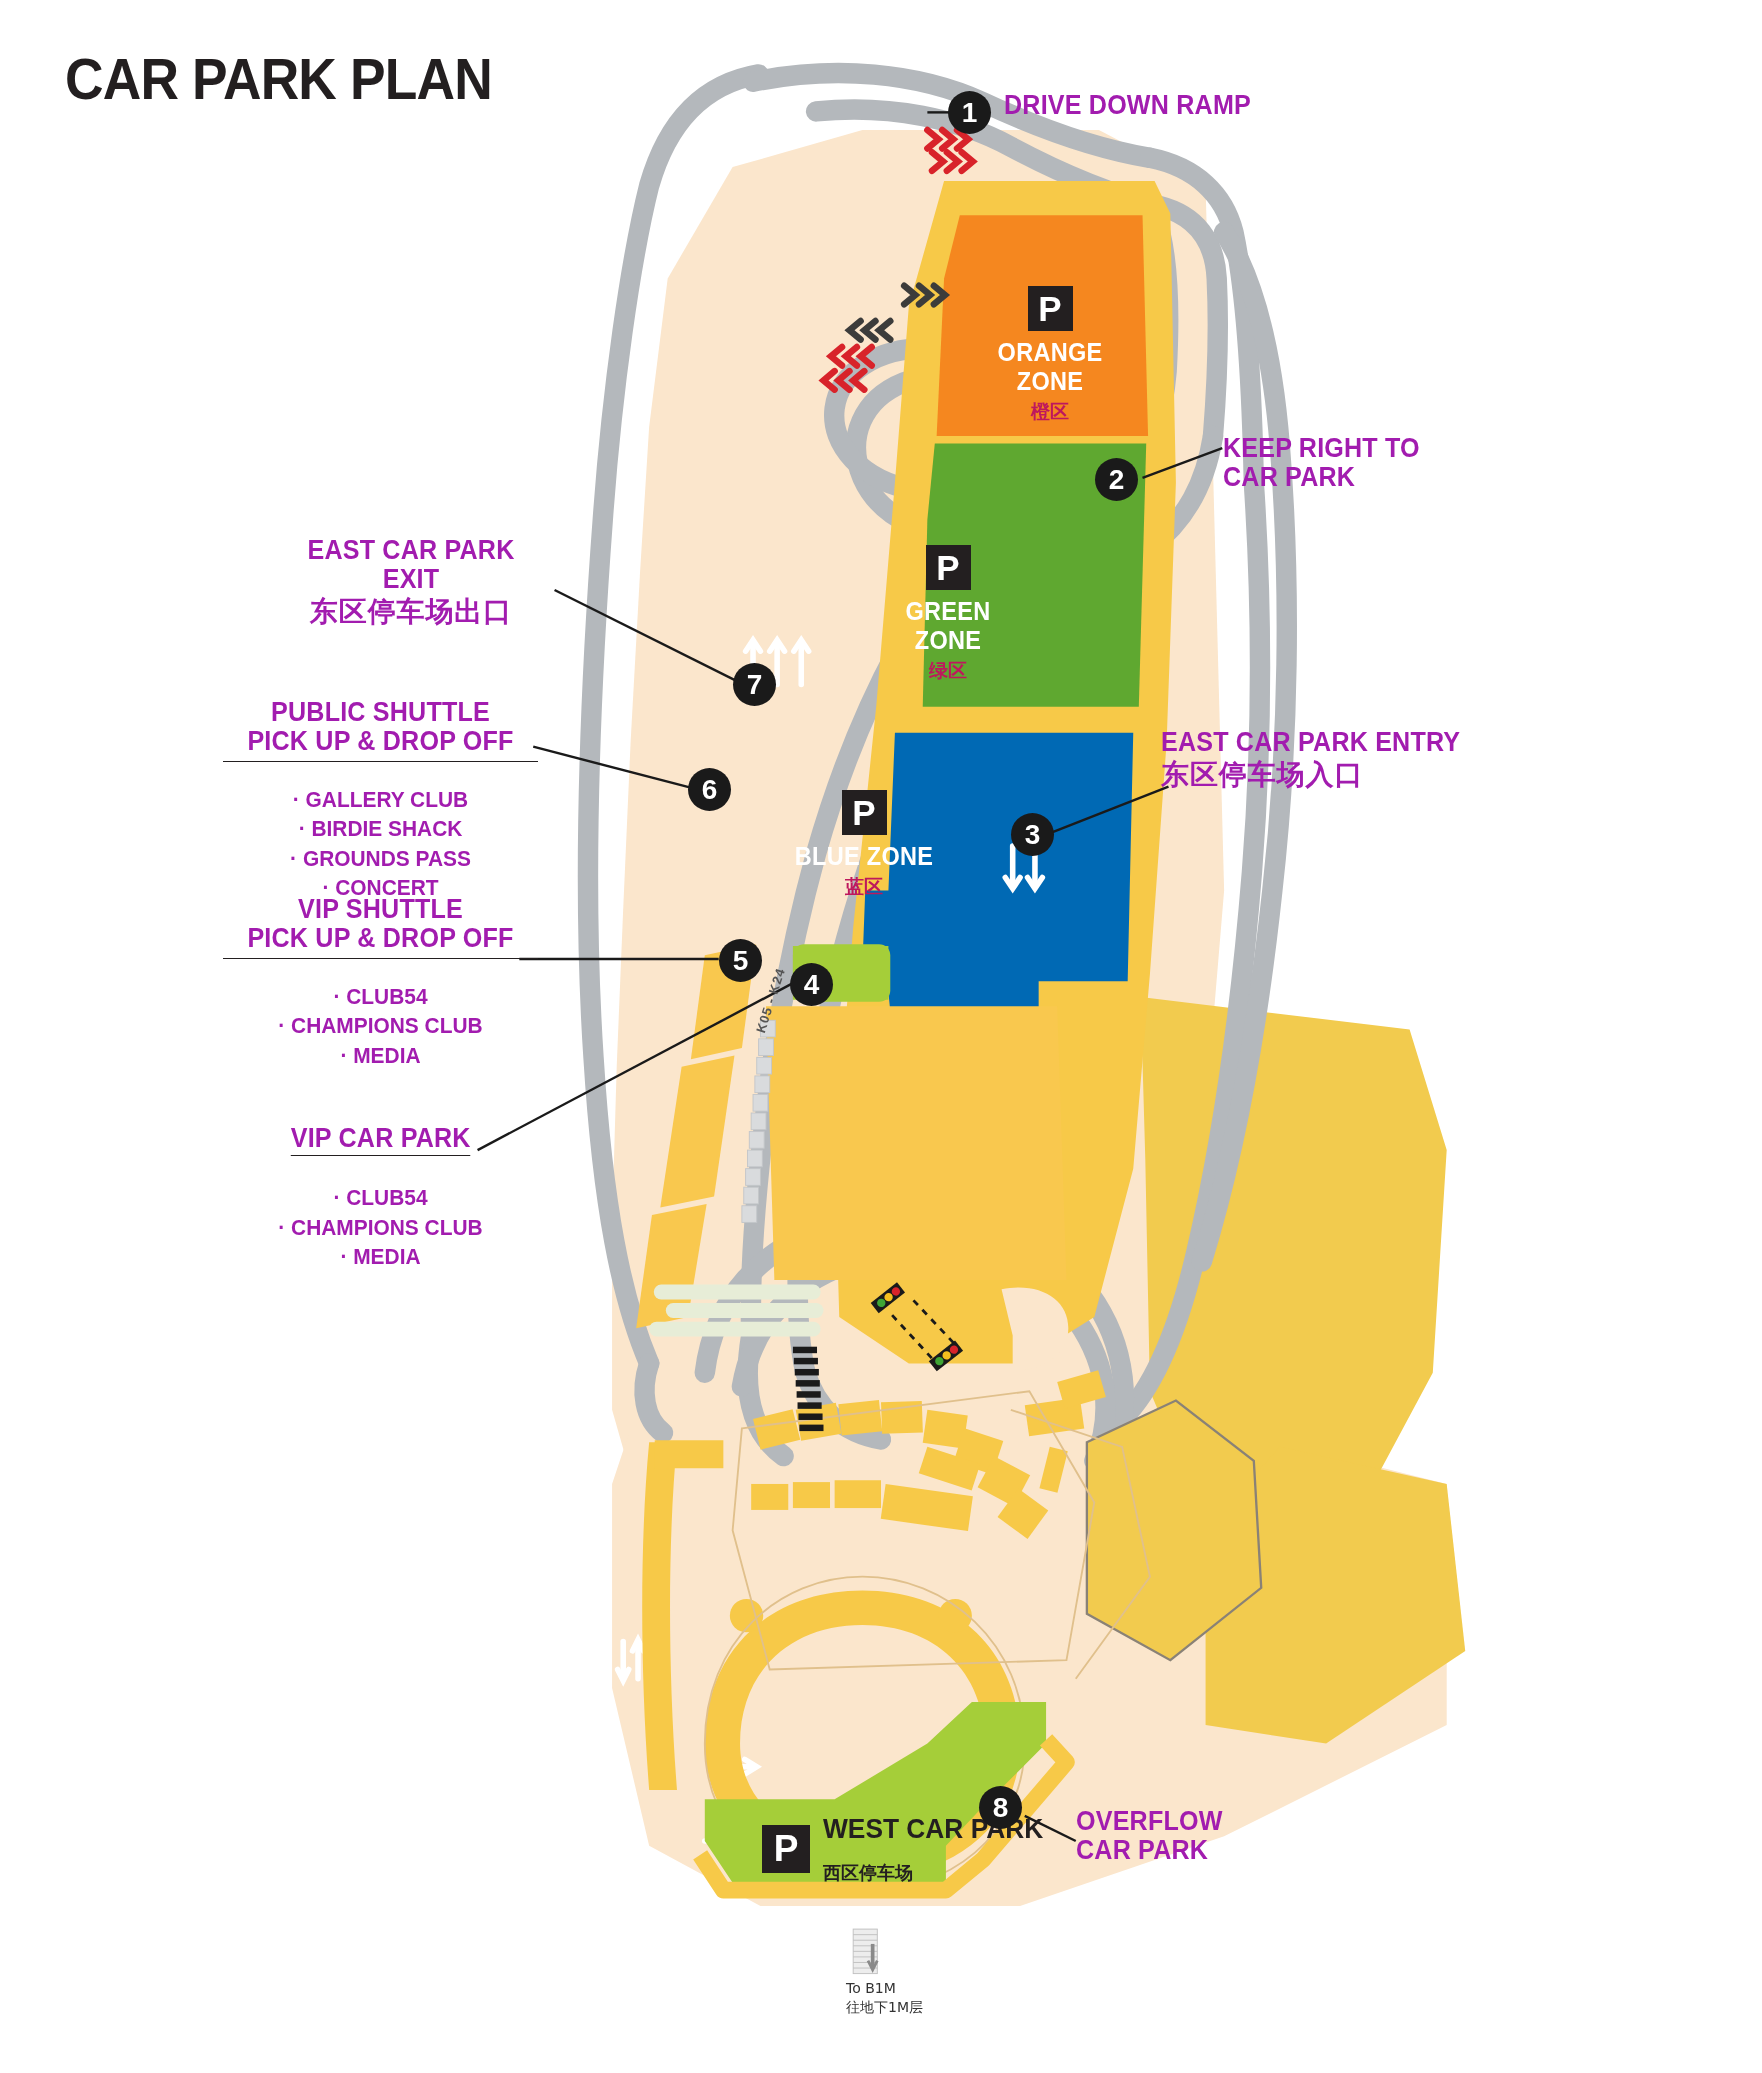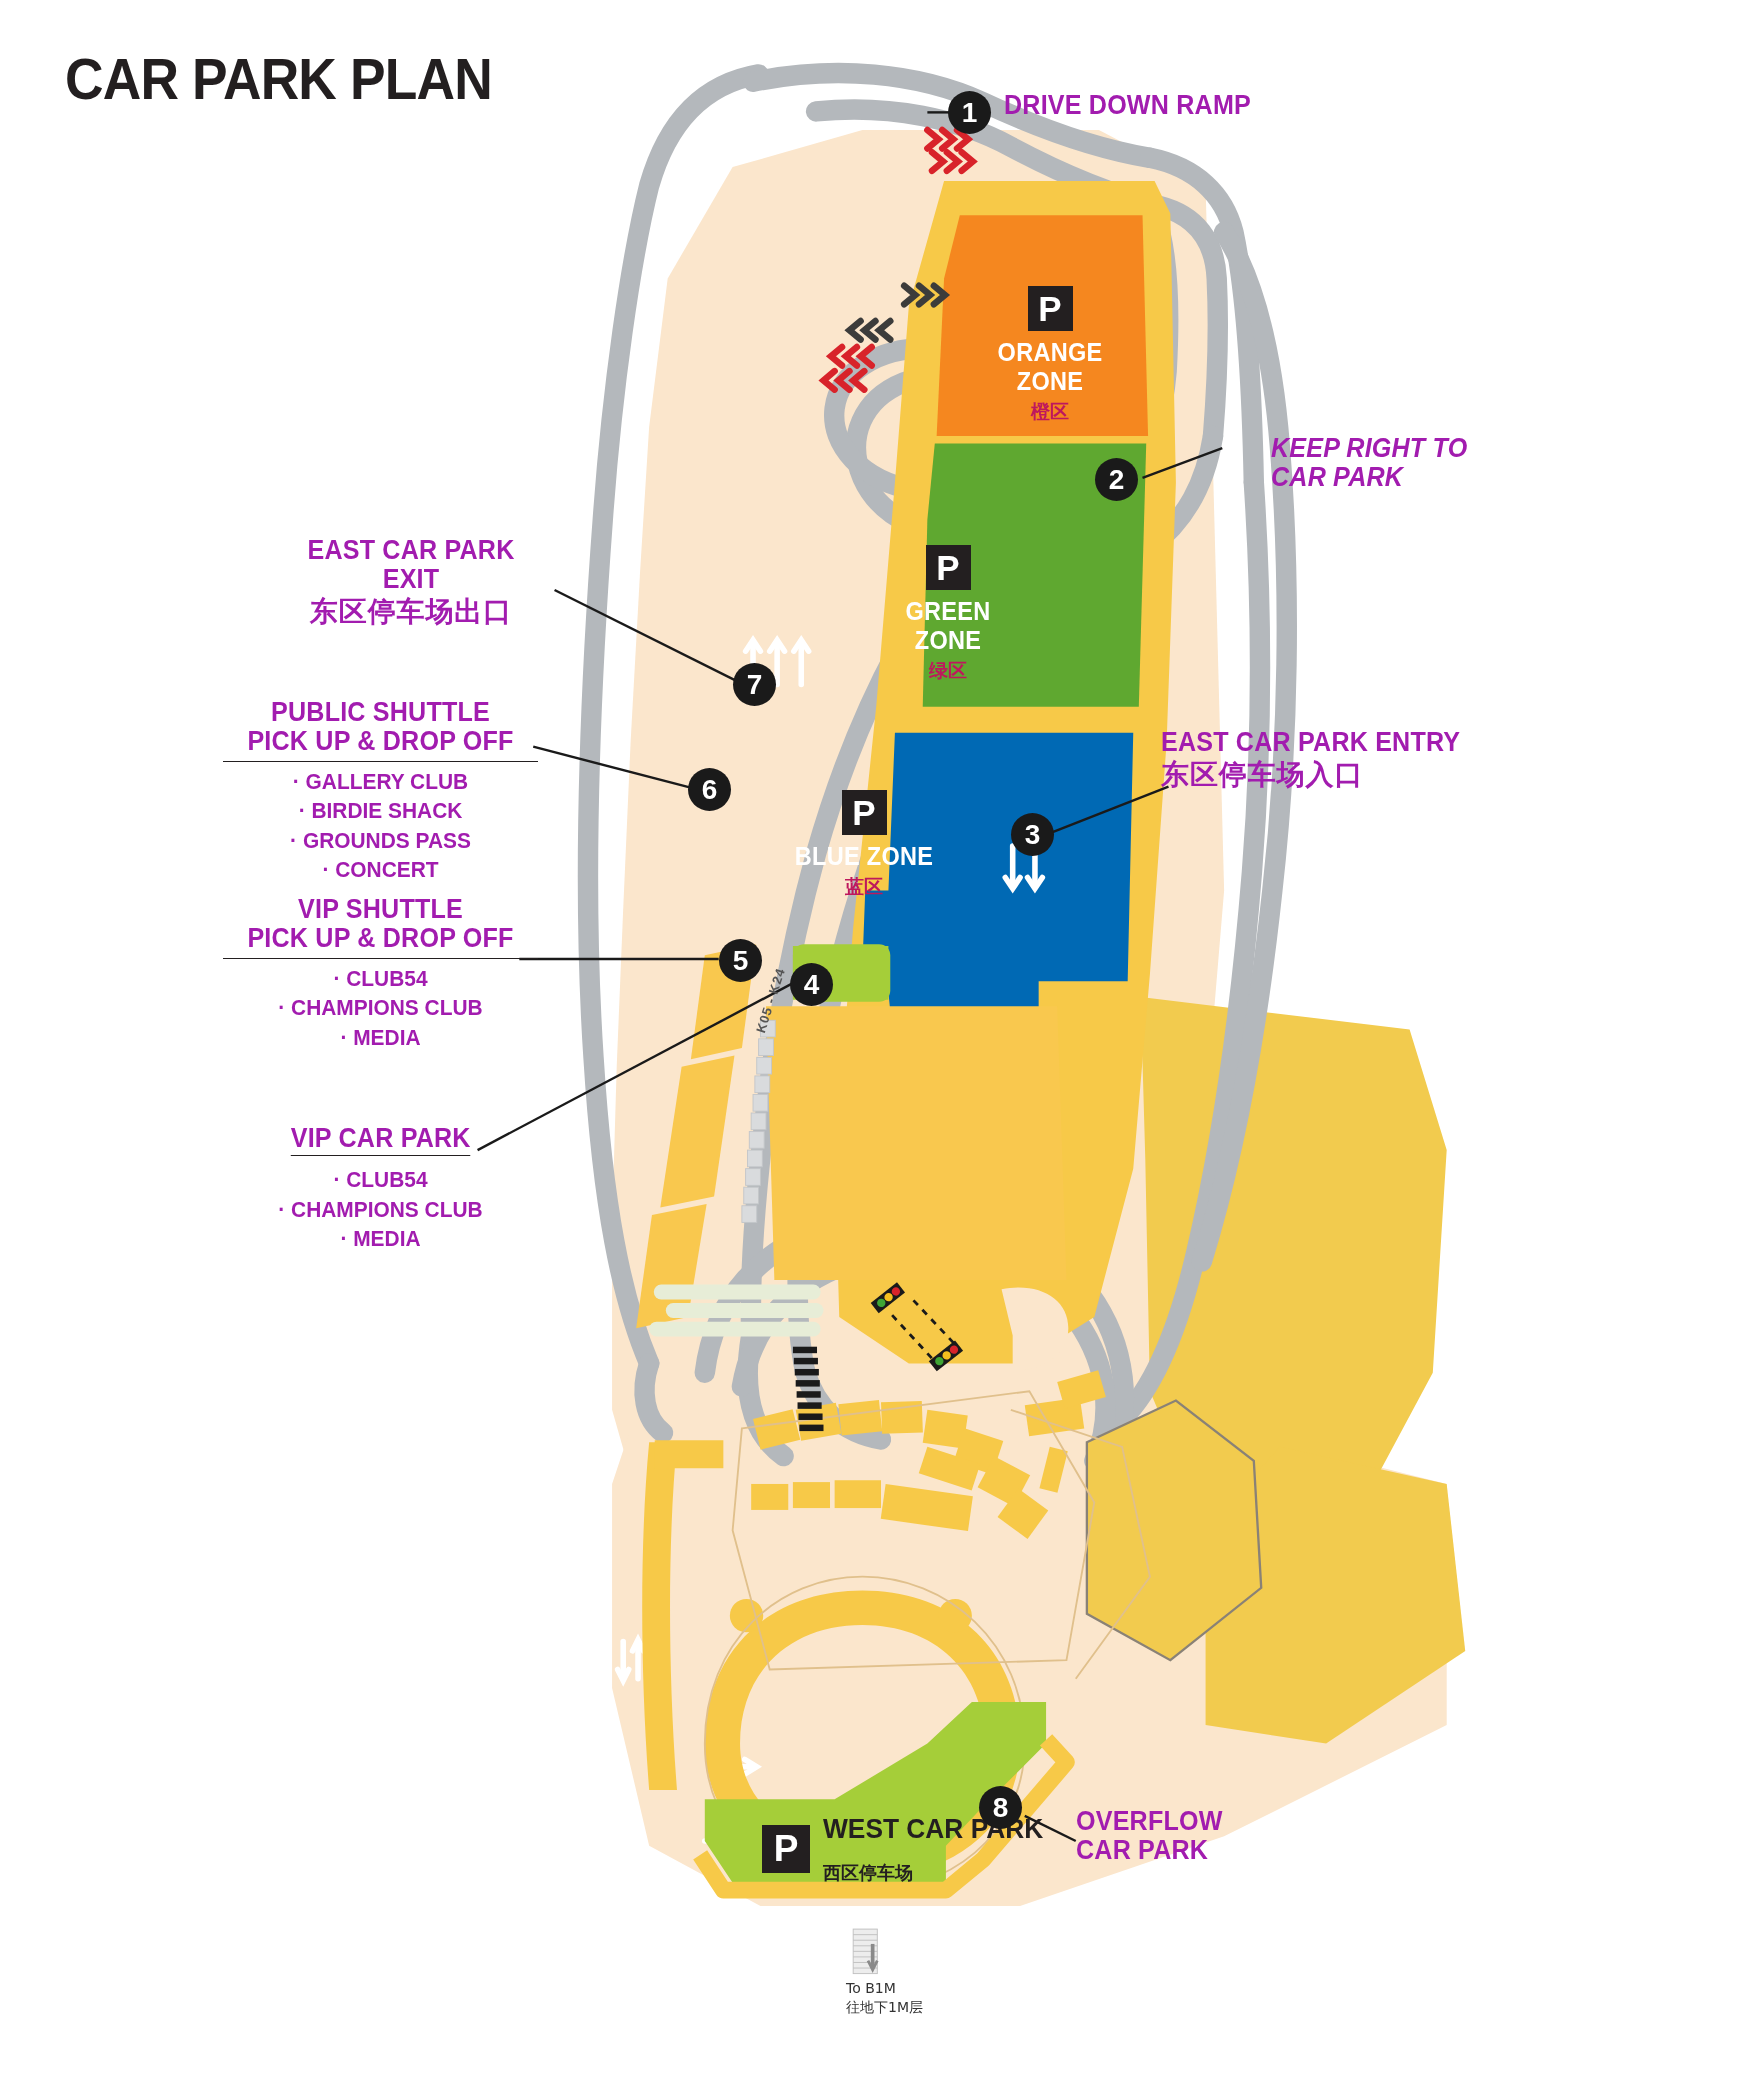--- a/index.html
+++ b/index.html
@@ -36,21 +36,21 @@
   .callout .en { font-size: 27px; letter-spacing: 0.2px; transform: scaleX(0.93); transform-origin: left top;}
   .callout .en.ctr { transform-origin: center top; }
   .callout .zh { font-size: 28px; font-weight: 700; letter-spacing: 0.9px; margin-top: 3.7px;
                  font-family: "DejaVu Sans", sans-serif; }
   .callout.right { text-align: left; }
   .callout.left  { text-align: center; }
 
   .sublist {
     border-top: 1.9px solid #231f20;
     margin-top: 5.6px;
-    padding-top: 5px;
+    padding-top: 23px;
     font-size: 22px;
     font-weight: 900;
     line-height: 1.34;
     text-align: center;
   }
   .sublist div { transform: scaleX(0.95); }
   .hdr-underline { border-bottom: 1.9px solid #231f20; display:inline-block; padding-bottom:2.8px;}
 
   
   .marker {
@@ -428,21 +428,21 @@
   <div class="marker" style="left:790px; top:963px;">4</div>
   <div class="marker" style="left:719px; top:939px;">5</div>
   <div class="marker" style="left:688px; top:768px;">6</div>
   <div class="marker" style="left:733px; top:663px;">7</div>
   <div class="marker" style="left:979px; top:1786px;">8</div>
 
   <div class="callout right" style="left:1004px; top:91px;">
     <div class="en">DRIVE DOWN RAMP</div>
   </div>
 
-  <div class="callout right" style="left:1271px; top:434px;font-style:italic;">
+  <div class="callout right" style="left:1223px; top:434px;">
     <div class="en">KEEP RIGHT TO</div>
     <div class="en">CAR PARK</div>
   </div>
 
   <div class="callout left" style="left:267px; top:536px; width:288px;">
     <div class="en ctr">EAST CAR PARK EXIT</div>
     <div class="zh">东区停车场出口</div>
   </div>
 
   <div class="callout right" style="left:1161px; top:728px;">

